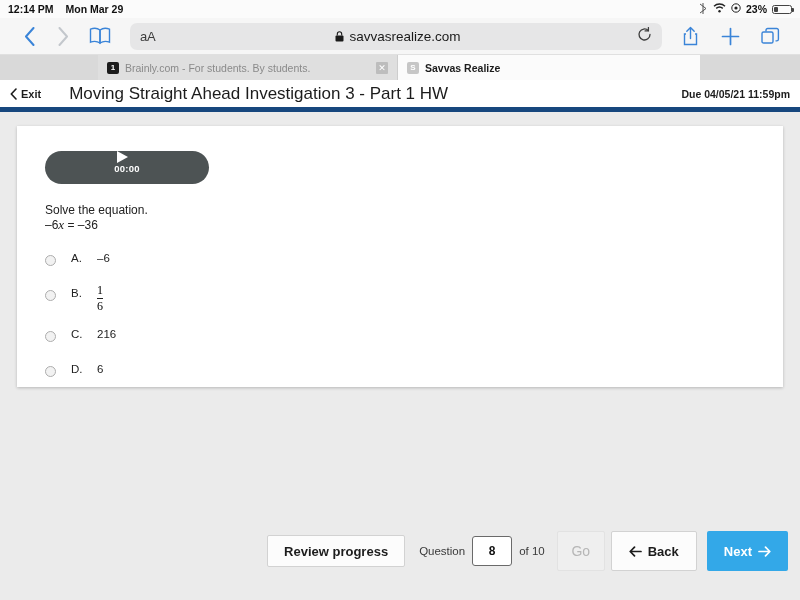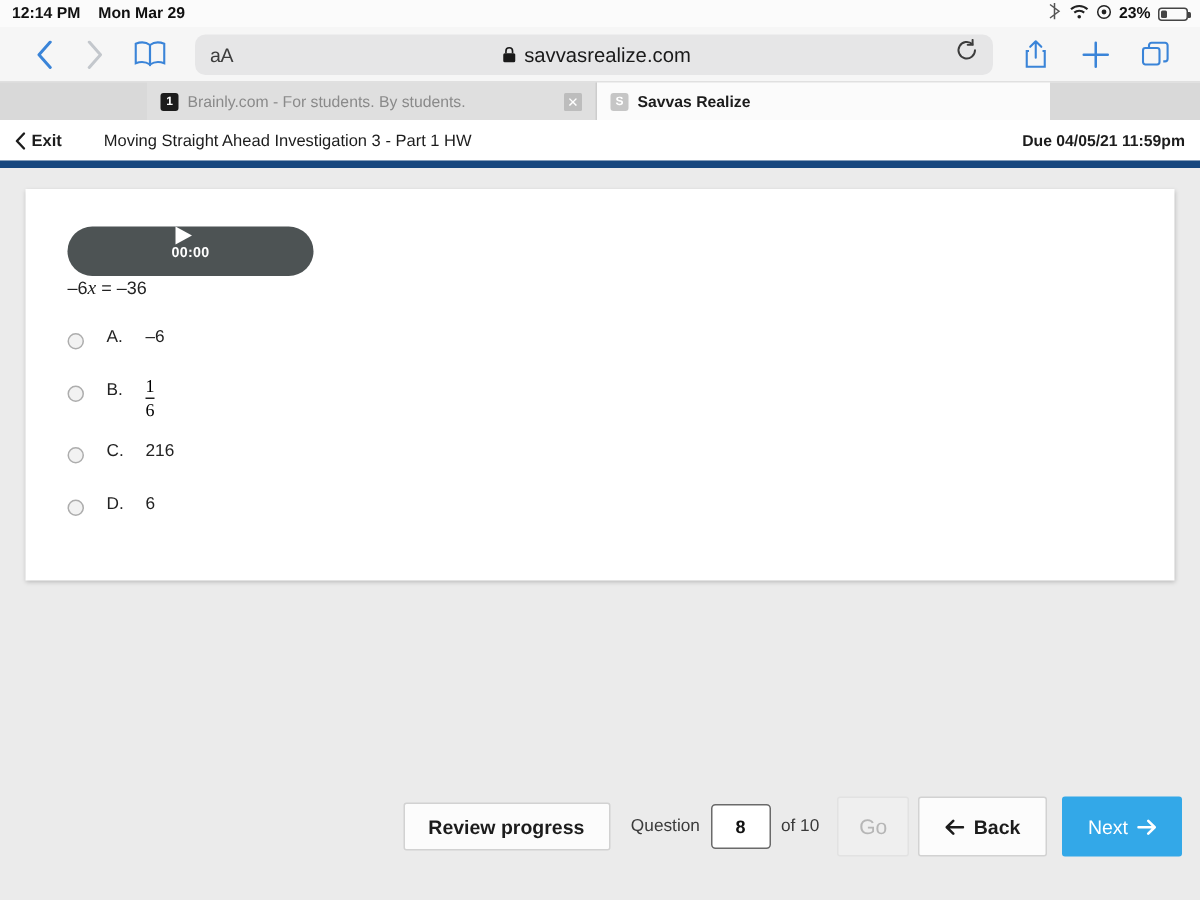--- a/index.html
+++ b/index.html
@@ -88,21 +88,21 @@
     font-size: 9px; display: flex; align-items: center; justify-content: center;
     border-radius: 1px; margin-left: auto; flex: 0 0 auto;
   }
 
   
   .app-header {
     height: 27px; background: #fff; display: flex; align-items: center;
     padding: 0 10px; font-size: 11px; color: #1c1c1c;
   }
   .exit-btn { display: flex; align-items: center; gap: 4px; font-weight: bold; }
-  .assign-title { margin-left: 28px; font-size: 11px; }
+  .assign-title { margin-left: 28px; font-size: 17px; }
   .due { margin-left: auto; font-weight: bold; font-size: 10.5px; }
   .blue-rule { height: 5px; background: #17477e; }
 
   
   .page { height: 463px; background: #ebebeb; padding: 14px 17px 0 17px; position: relative; }
   .card {
     background: #fff; height: 261px; box-shadow: 0 1px 3px rgba(0,0,0,0.22);
     padding: 25px 0 0 28px;
   }
 
@@ -164,21 +164,21 @@
     height: 40px; width: 48px; color: #b6b6b6; font-size: 14px;
     display: flex; align-items: center; justify-content: center;
   }
   .btn-back {
     margin-left: 6px; background: #fcfcfc; border: 1px solid #d2d2d2; border-radius: 2px;
     height: 40px; padding: 0 17px; font-size: 13px; font-weight: bold; color: #1c1c1c;
     display: flex; align-items: center; gap: 6px;
   }
   .btn-next {
     margin-left: 10px; background: #33a8e8; border: none; border-radius: 2px;
-    height: 40px; padding: 0 17px; font-size: 13px; font-weight: normal; color: #fff;
+    height: 40px; padding: 0 17px; font-size: 13px; font-weight: bold; color: #fff;
     display: flex; align-items: center; gap: 6px;
   }
 </style>
 </head>
 <body>
 
 <div class="statusbar">
   <span class="sb-time">12:14 PM</span>
   <span class="sb-date">Mon Mar 29</span>
   <div class="sb-right">
@@ -292,20 +292,21 @@
 
 <div class="page">
   <div class="card">
 
     <div class="audio">
       <span class="play-tri"></span>
       <span class="audio-time">00:00</span>
       <span class="audio-track"></span>
     </div>
 
+    <div class="prompt">Solve the equation.</div>
 
     <div class="equation">
       <span>–6</span><i>x</i><span> = –36</span>
     </div>
 
     <div class="options">
       <div class="opt">
         <span class="radio"></span>
         <span class="opt-letter">A.</span>
         <span class="opt-val">–6</span>

